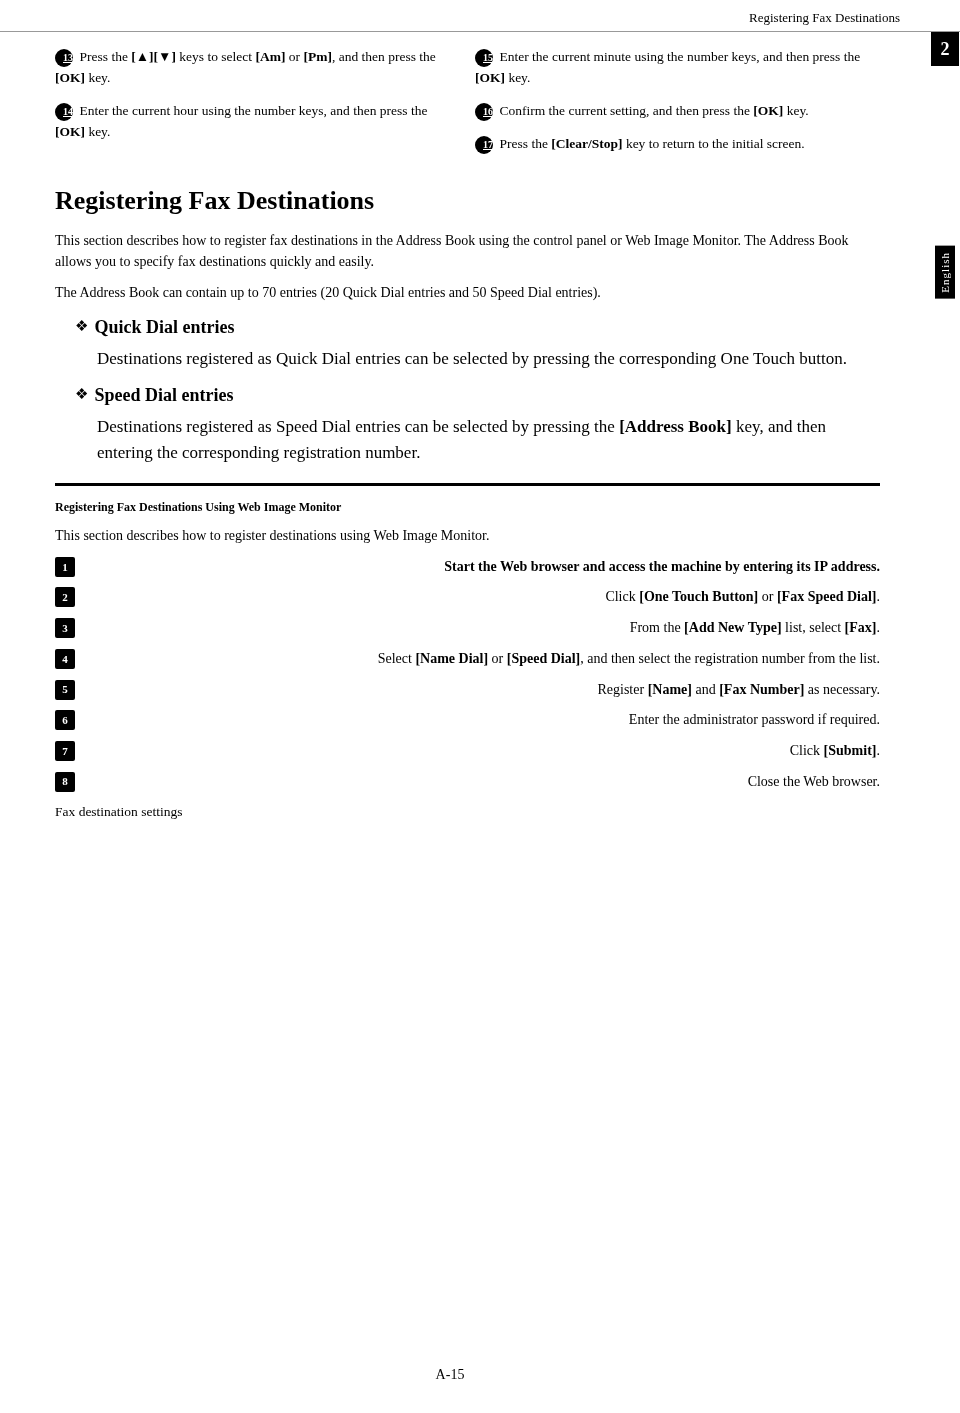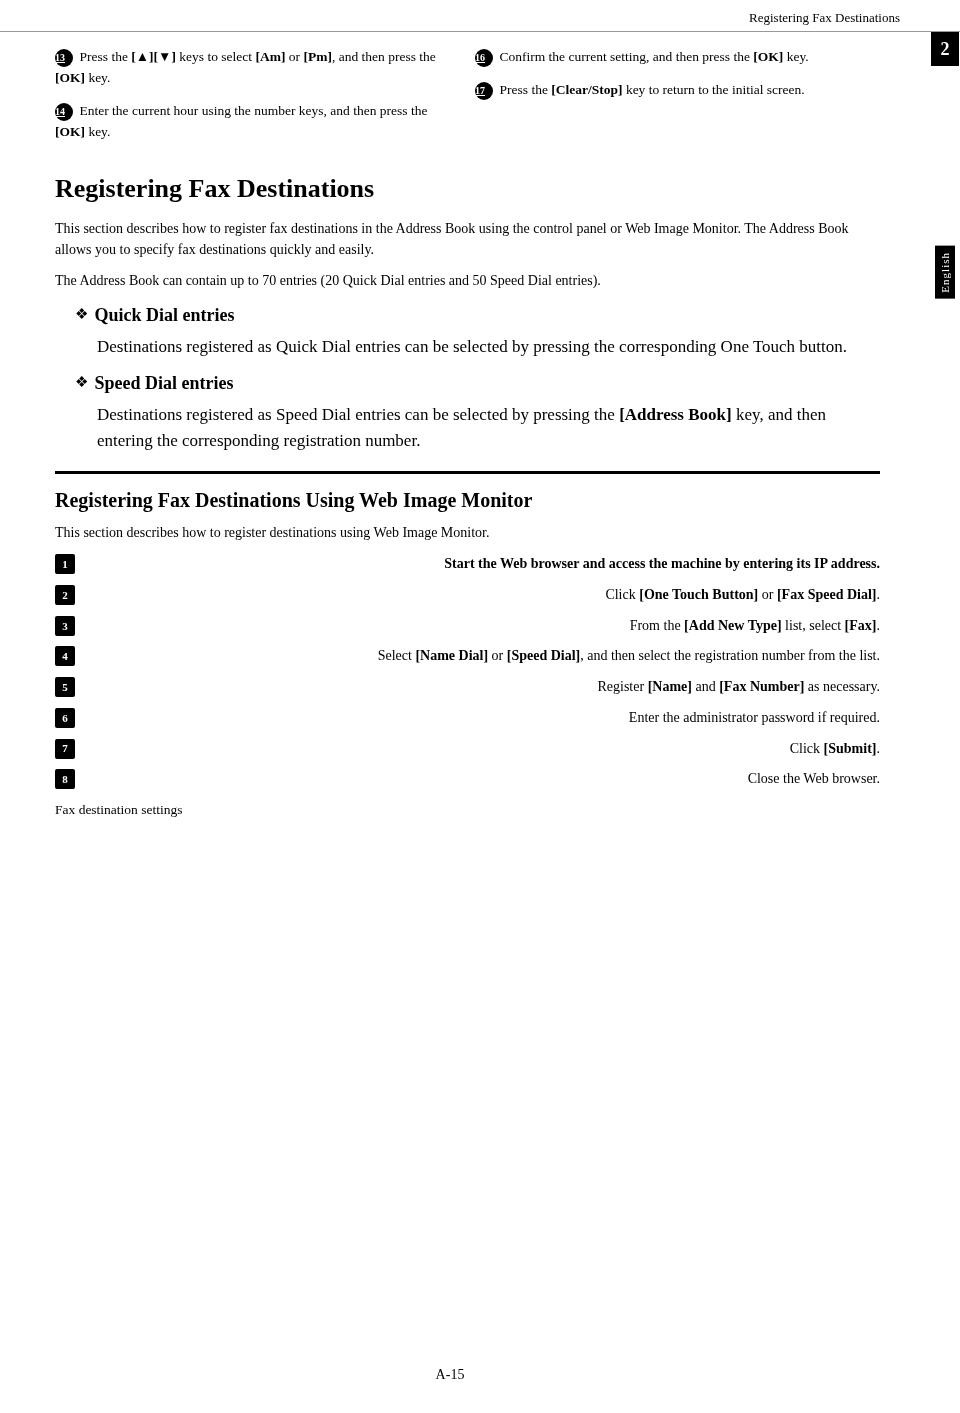--- a/index.html
+++ b/index.html
@@ -59,21 +59,21 @@
 
     .step-num-circle {
       display: inline-block;
       width: 18px;
       height: 18px;
       background: #000;
       color: #fff;
       border-radius: 50%;
       font-size: 10px;
       font-weight: bold;
-      text-align: left;
+      text-align: right;
       line-height: 18px;
       margin-right: 3px;
       vertical-align: middle;
       text-decoration: underline;
     }
 
     
     .section-title-main {
       font-size: 26px;
       font-weight: bold;
@@ -109,21 +109,21 @@
       margin-left: 22px;
     }
 
     hr.section-divider {
       border: none;
       border-top: 3px solid #000;
       margin: 18px 0 10px 0;
     }
 
     .section-title-sub {
-      font-size: 20px;
+      font-size: 12px;
       font-weight: bold;
       margin: 14px 0 10px 0;
       line-height: 1.2;
     }
 
     .numbered-step {
       display: flex;
       align-items: flex-start;
       margin-bottom: 9px;
       line-height: 1.5;
@@ -210,20 +210,24 @@
           <span class="top-step-text">Press the <b>[▲][▼]</b> keys to select <b>[Am]</b> or <b>[Pm]</b>, and then press the <b>[OK]</b> key.</span>
         </div>
 
         <div class="step-block">
           <span class="step-num-circle">14</span>
           <span class="top-step-text">Enter the current hour using the number keys, and then press the <b>[OK]</b> key.</span>
         </div>
       </div>
       <div>
 
+        <div class="step-block">
+          <span class="step-num-circle">15</span>
+          <span class="top-step-text">Enter the current minute using the number keys, and then press the <b>[OK]</b> key.</span>
+        </div>
 
         <div class="step-block">
           <span class="step-num-circle">16</span>
           <span class="top-step-text">Confirm the current setting, and then press the <b>[OK]</b> key.</span>
         </div>
 
         <div class="step-block">
           <span class="step-num-circle">17</span>
           <span class="top-step-text">Press the <b>[Clear/Stop]</b> key to return to the initial screen.</span>
         </div>

